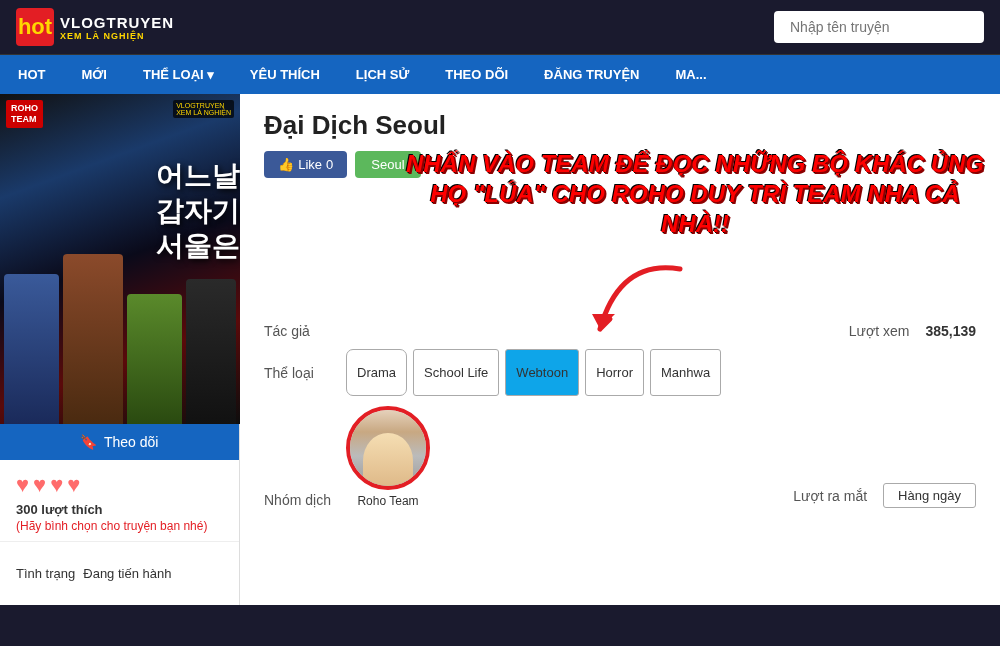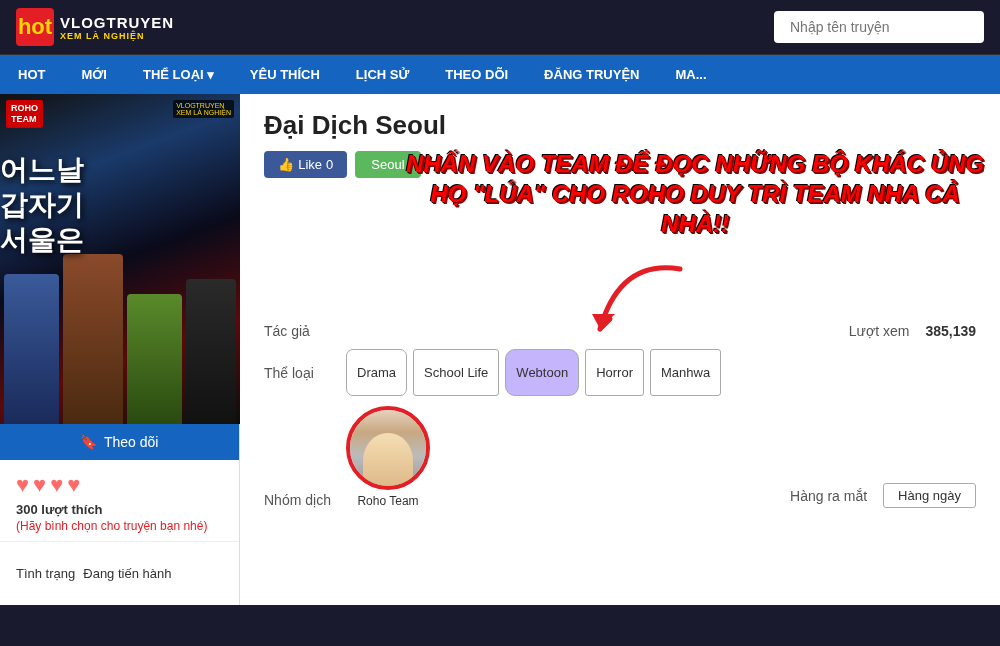--- a/index.html
+++ b/index.html
@@ -35,21 +35,21 @@
 <div style="background:#f0f0f0; display:flex; min-height:500px;">
 
   <div style="width:240px; min-width:240px; background:#fff; border-right:1px solid #ddd;">
 
     <div style="width:240px; height:330px; background:linear-gradient(160deg, #111 0%, #1a3a6a 25%, #0a0a1a 50%, #5a0a0a 75%, #0d0d0d 100%); position:relative; overflow:hidden; cursor:pointer;padding-left:29px;">
 
       <div style="position:absolute; top:6px; left:6px; background:#cc0000; color:#fff; font-size:9px; font-weight:900; padding:3px 5px; border-radius:2px; line-height:1.2; z-index:5;">ROHO<br>TEAM</div>
 
       <div style="position:absolute; top:6px; right:6px; background:rgba(0,0,0,0.7); color:#ffd700; font-size:7px; padding:2px 3px; border-radius:2px; z-index:5;">VLOGTRUYEN<br>XEM LÀ NGHIỆN</div>
 
-      <div style="position:absolute; top:58px; left:0; right:0; text-align:left; z-index:3;">
+      <div style="position:absolute; top:64px; left:0; right:0; text-align:right; z-index:3;">
         <div style="color:#fff; font-size:28px; font-weight:900; text-shadow:2px 2px 6px #000; line-height:1.25;">어느날<br>갑자기<br>서울은</div>
       </div>
 
       <div style="position:absolute; bottom:0; left:0; right:0; height:200px; display:flex; align-items:flex-end; justify-content:center; gap:0;">
         <div style="width:55px; height:150px; background:linear-gradient(180deg,#3a5a9a,#1a2a5a); border-radius:4px 4px 0 0;"></div>
         <div style="width:60px; height:170px; background:linear-gradient(180deg,#8b4a2b,#4a2a10); border-radius:4px 4px 0 0; margin:0 4px;"></div>
         <div style="width:55px; height:130px; background:linear-gradient(180deg,#5a8a2b,#2a4a10); border-radius:4px 4px 0 0;"></div>
         <div style="width:50px; height:145px; background:linear-gradient(180deg,#2a2a2a,#111); border-radius:4px 4px 0 0; margin-left:4px;"></div>
       </div>
     </div>
@@ -109,38 +109,38 @@
           <span style="font-size:14px; color:#555;">Lượt xem</span>
           <span style="font-size:14px; color:#333; font-weight:bold;">385,139</span>
         </div>
       </div>
 
       <div style="display:flex; align-items:center; margin-bottom:10px; gap:12px; flex-wrap:wrap;">
         <span style="font-size:14px; color:#555; min-width:70px;">Thể loại</span>
         <div style="display:flex; gap:6px; flex-wrap:wrap;">
           <button style="border:1px solid #aaa; padding:3px 10px; border-radius:7px; font-size:13px; color:#333; background:#fff; cursor:pointer;">Drama</button>
           <button style="border:1px solid #aaa; padding:3px 10px; border-radius:3px; font-size:13px; color:#333; background:#fff; cursor:pointer;">School Life</button>
-          <button style="border:1px solid #aaa; padding:3px 10px; border-radius:10px; font-size:13px; color:#333; background:#c4b5fd; cursor:pointer;">Webtoon</button>
+          <button style="border:1px solid #aaa; padding:3px 10px; border-radius:3px; font-size:13px; color:#333; background:#0ea5e9; cursor:pointer;">Webtoon</button>
           <button style="border:1px solid #aaa; padding:15px 10px; border-radius:3px; font-size:13px; color:#333; background:#fff; cursor:pointer;">Horror</button>
           <button style="border:1px solid #aaa; padding:3px 10px; border-radius:3px; font-size:13px; color:#333; background:#fff; cursor:pointer;">Manhwa</button>
         </div>
       </div>
 
       <div style="display:flex; align-items:flex-end; gap:12px;">
         <span style="font-size:14px; color:#555; min-width:70px; padding-top:8px;">Nhóm dịch</span>
         <div style="display:flex; flex-direction:column; align-items:center; cursor:pointer;">
 
           <div style="width:84px; height:84px; border-radius:50%; border:4px solid #e31e24; display:flex; align-items:center; justify-content:center; overflow:hidden; background:#ddd;">
 
             <div style="width:80px; height:80px; background:linear-gradient(180deg,#e8d5c0 0%,#c8a882 30%,#bbb 60%,#999 100%); display:flex; align-items:flex-end; justify-content:center; overflow:hidden;">
               <div style="width:50px; height:55px; background:linear-gradient(180deg,#f5deb3 0%,#deb887 100%); border-radius:50% 50% 0 0;"></div>
             </div>
           </div>
           <div style="font-size:12px; color:#333; margin-top:4px; text-align:center;">Roho Team</div>
         </div>
         <div style="margin-left:auto; display:flex; align-items:center; gap:16px; padding-top:8px;">
-          <span style="font-size:14px; color:#555;">Hàng ra mắt</span>
+          <span style="font-size:14px; color:#555;">Lượt ra mắt</span>
           <span style="border:1px solid #aaa; padding:4px 14px; border-radius:3px; font-size:13px; color:#333;">Hàng ngày</span>
         </div>
       </div>
     </div>
   </div>
 </div>
 
 </body></html>

